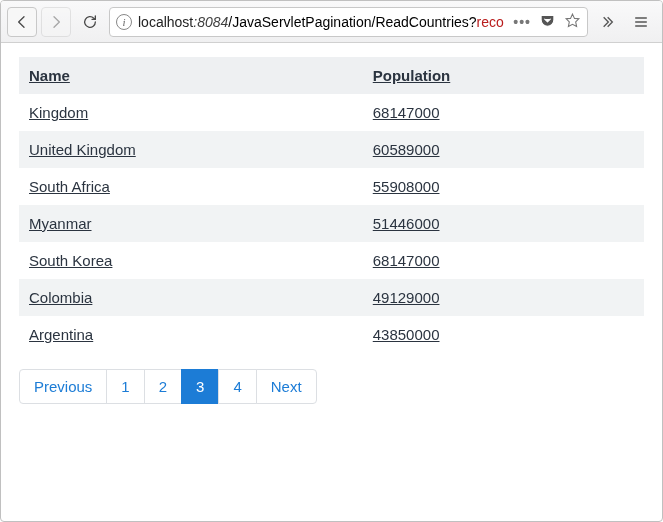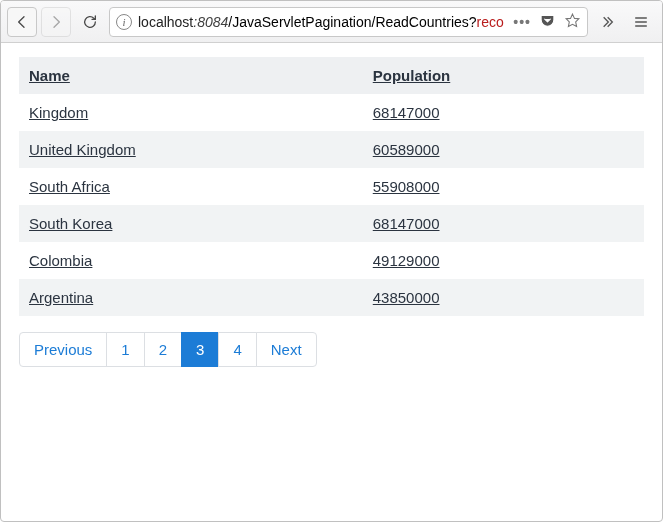--- a/index.html
+++ b/index.html
@@ -188,20 +188,24 @@
         </tr>
         <tr>
           <td>United Kingdom</td>
           <td>60589000</td>
         </tr>
         <tr>
           <td>South Africa</td>
           <td>55908000</td>
         </tr>
         <tr>
+          <td>Myanmar</td>
+          <td>51446000</td>
+        </tr>
+        <tr>
           <td>South Korea</td>
           <td>68147000</td>
         </tr>
         <tr>
           <td>Colombia</td>
           <td>49129000</td>
         </tr>
         <tr>
           <td>Argentina</td>
           <td>43850000</td>

